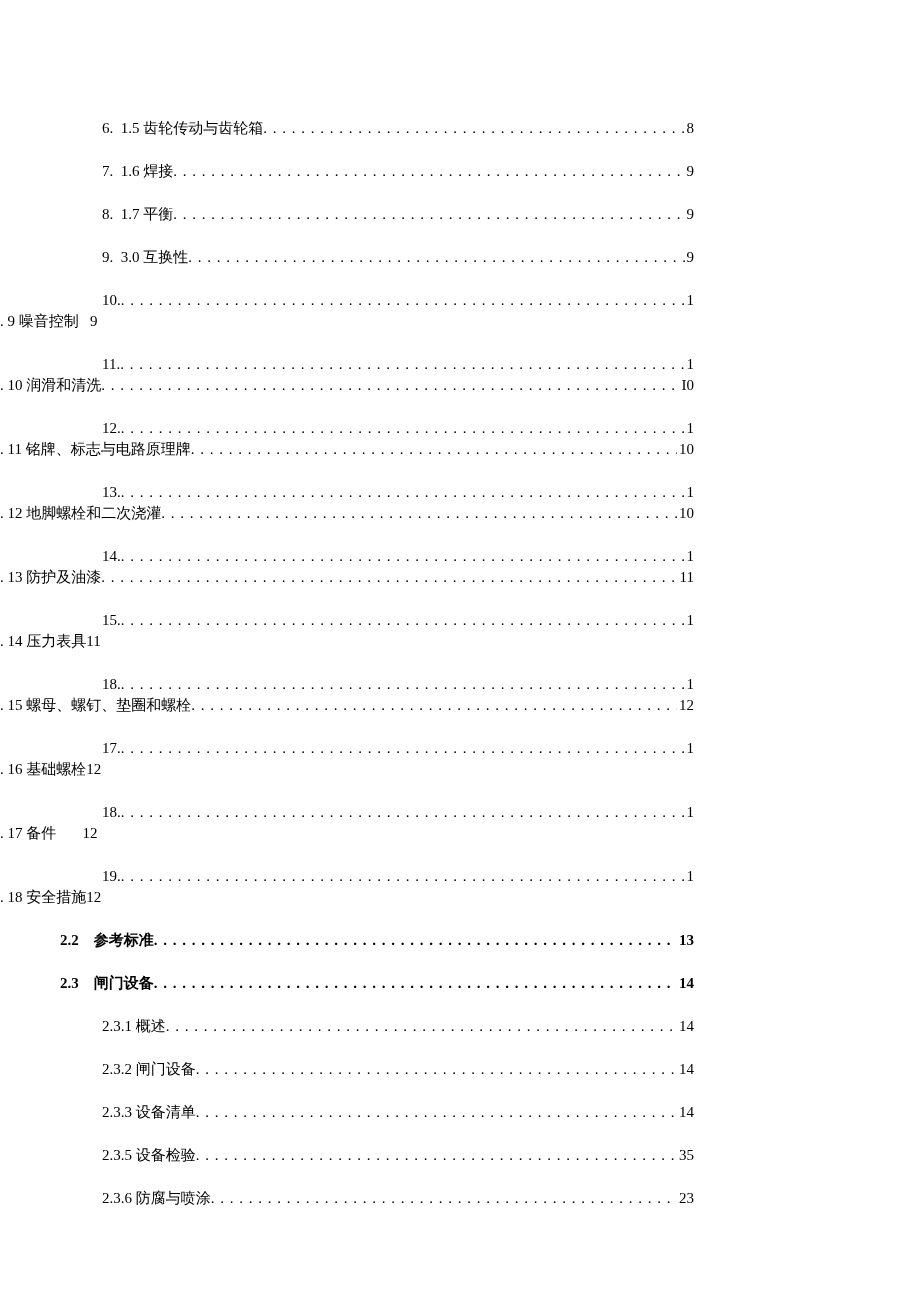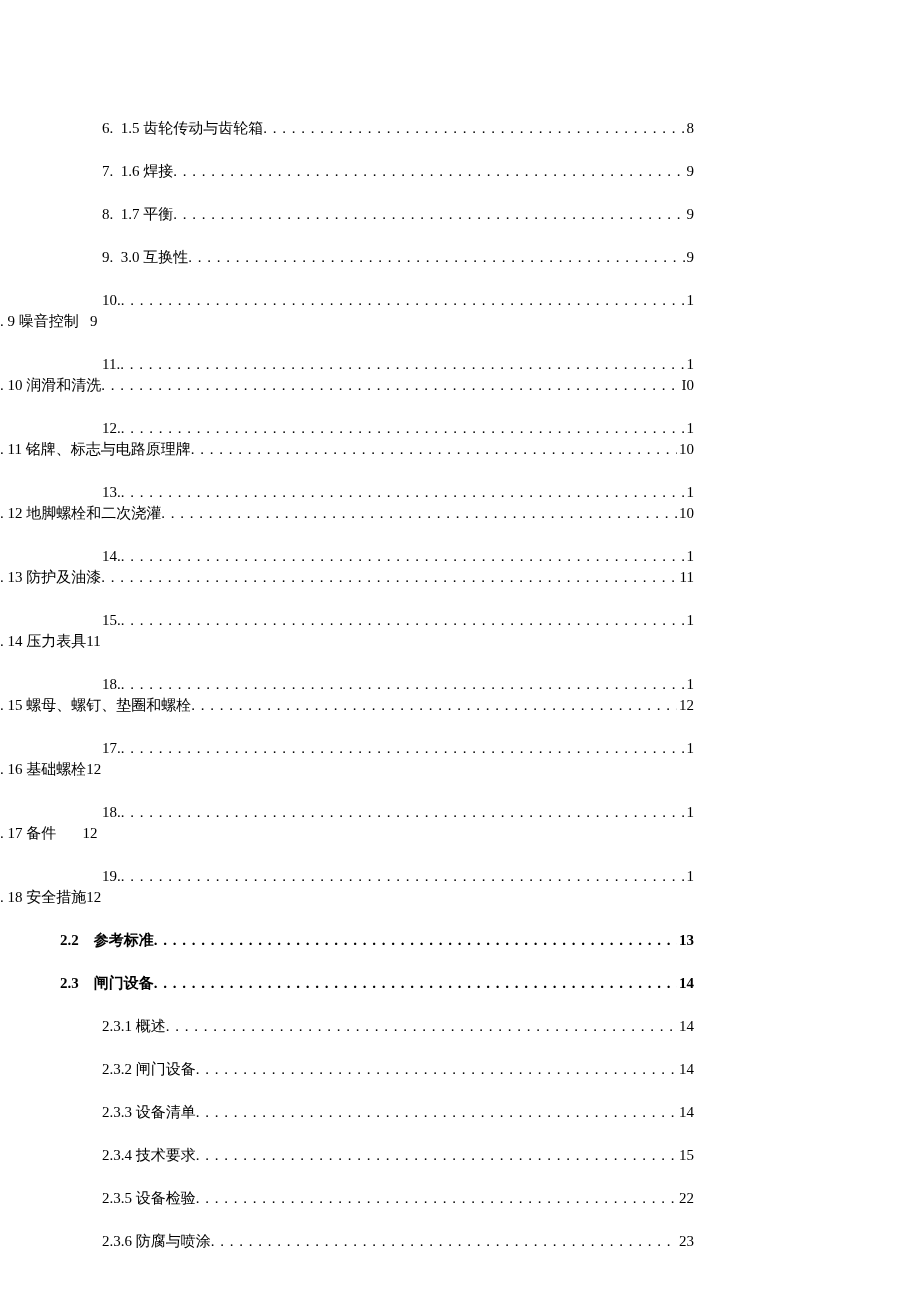--- a/index.html
+++ b/index.html
@@ -248,28 +248,23 @@
     <span class="label">2.3.2 闸门设备</span>
     <span class="dots"></span>
     <span class="page-no">14</span>
   </div>
   <div class="toc-line indent2">
     <span class="label">2.3.3 设备清单</span>
     <span class="dots"></span>
     <span class="page-no">14</span>
   </div>
   <div class="toc-line indent2">
-    <span class="label">2.3.4 技术要求</span>
-    <span class="dots"></span>
-    <span class="page-no">15</span>
-  </div>
-  <div class="toc-line indent2">
     <span class="label">2.3.5 设备检验</span>
     <span class="dots"></span>
-    <span class="page-no">22</span>
+    <span class="page-no">35</span>
   </div>
   <div class="toc-line indent2">
     <span class="label">2.3.6 防腐与喷涂</span>
     <span class="dots"></span>
     <span class="page-no">23</span>
   </div>
 
 </div>
 
 </body></html>

